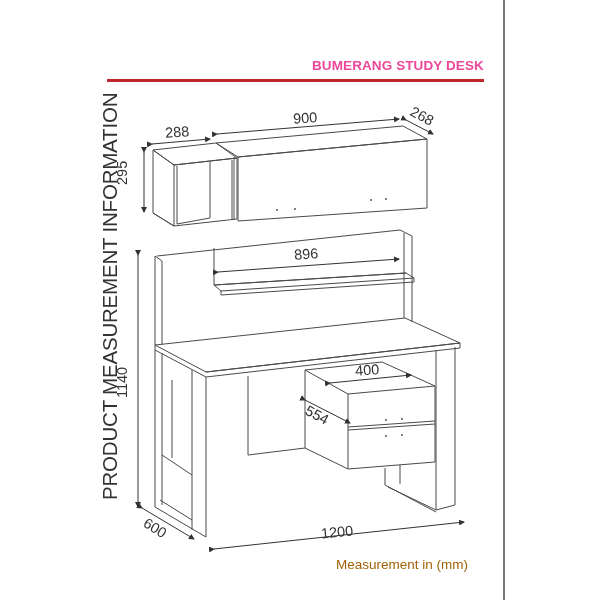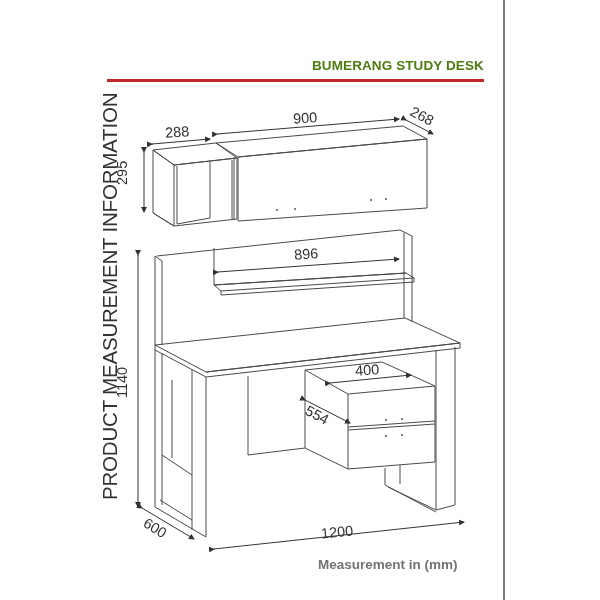--- a/index.html
+++ b/index.html
@@ -1,21 +1,21 @@
 <!DOCTYPE html>
 <html><head>
 <meta charset="utf-8">
 <style>
   html, body { margin: 0; padding: 0; background: #ffffff; }
   body { width: 600px; height: 600px; position: relative; overflow: hidden; font-family: "Liberation Sans", "DejaVu Sans", sans-serif; }
   .frame-line { position: absolute; left: 503px; top: 0; width: 2px; height: 600px; background: #7a7a7a; }
-  .title { position: absolute; left: 312px; top: 58px; font-size: 13.5px; font-weight: bold; color: #4d7c0f; letter-spacing: 0.1px; }
+  .title { position: absolute; left: 312px; top: 58px; font-size: 13.5px; font-weight: bold; color: #ec4899; letter-spacing: 0.1px; }
   .red-rule { position: absolute; left: 107px; top: 79px; width: 377px; height: 3px; background: #c0272d; }
   .side-title { position: absolute; left: 98px; top: 500px; transform-origin: 0 0; transform: rotate(-90deg); font-size: 20.5px; color: #333; white-space: nowrap; letter-spacing: -0.2px; }
-  .unit-note { position: absolute; left: 318px; top: 557px; font-size: 13.5px; font-weight: bold; color: #737373; }
+  .unit-note { position: absolute; left: 336px; top: 557px; font-size: 13.5px; font-weight: normal; color: #a16207; }
   .dim { position: absolute; font-size: 14.5px; color: #333; white-space: nowrap; }
   svg.drawing { position: absolute; left: 0; top: 0; }
   svg.drawing line, svg.drawing polyline, svg.drawing polygon, svg.drawing path { stroke: #4a4a4a; stroke-width: 1; fill: none; }
   svg.drawing .arrow { stroke: #333; stroke-width: 1; }
   svg.drawing .ah { fill: #333; stroke: none; }
 </style>
 </head>
 <body>
 
 <div class="frame-line"></div>

